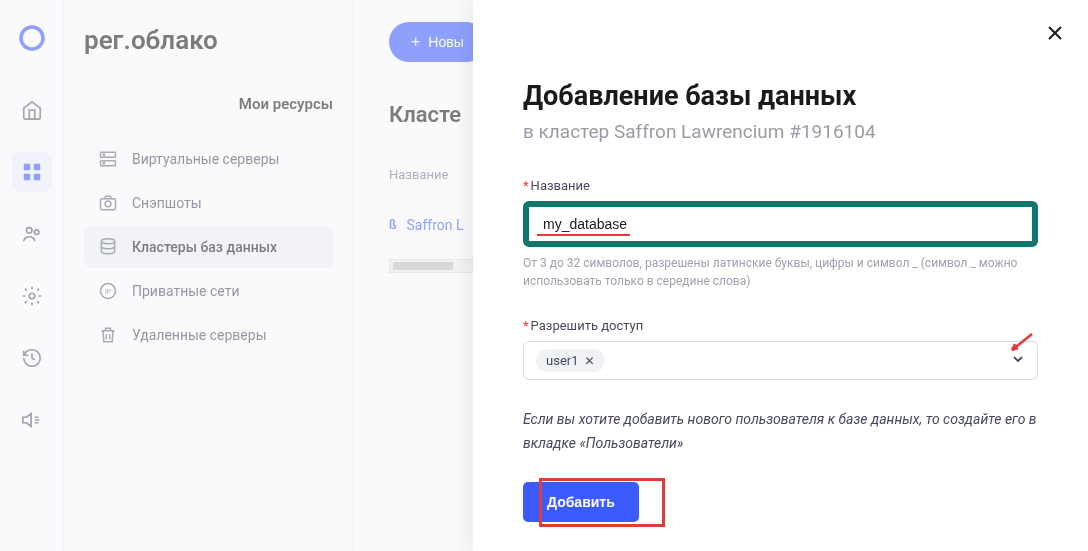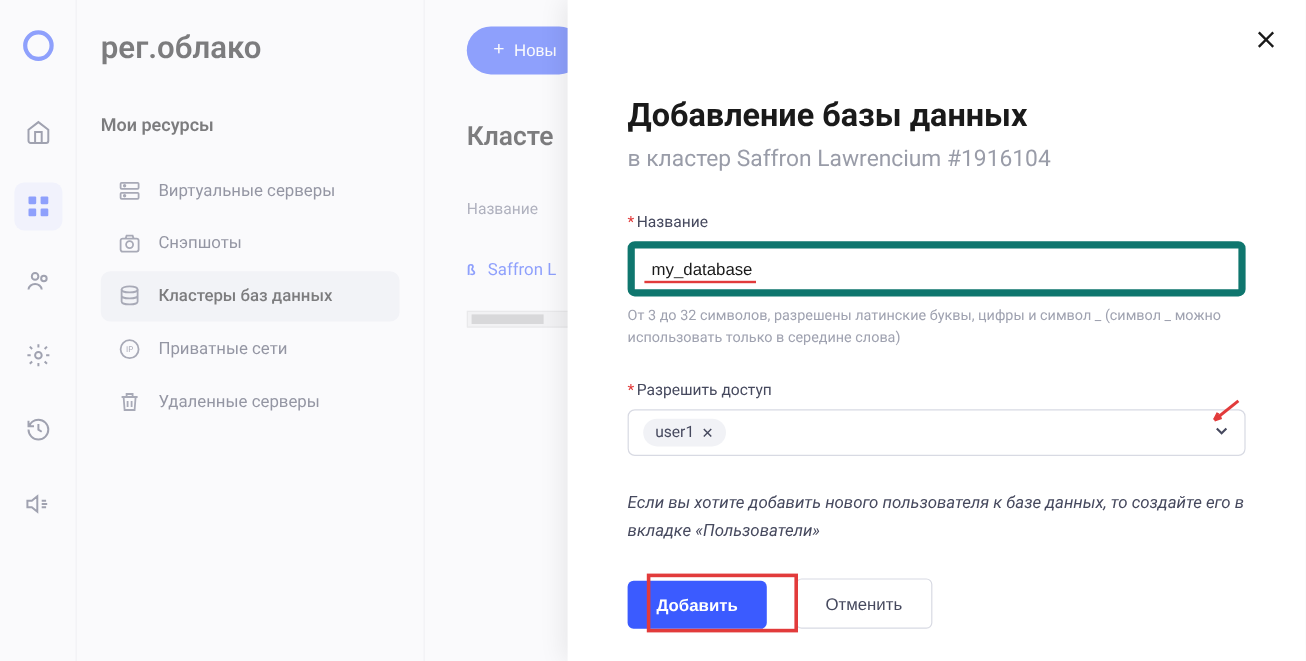--- a/index.html
+++ b/index.html
@@ -46,20 +46,21 @@
     .brand {
       font-size: 26px;
       font-weight: 600;
       margin-bottom: 40px;
       color: #1a1a1a;
     }
     .sidebar-title {
       font-size: 15px;
       font-weight: 600;
       margin-bottom: 25px;
+      text-align: right;
     }
     .sidebar-item {
       display: flex;
       align-items: center;
       gap: 14px;
       padding: 11px 14px;
       border-radius: 8px;
       cursor: pointer;
       font-size: 14px;
       color: #46495e;
@@ -197,21 +198,21 @@
     }
     .chip-x { font-size: 12px; cursor: pointer; }
     .chevron { color: #46495e; cursor: pointer; }
     .info-text {
       font-size: 14px;
       color: #46495e;
       line-height: 1.7;
       margin-bottom: 26px;
       font-style: italic;
     }
-    .btn-row { display: flex; gap: 24px; align-items: flex-end; }
+    .btn-row { display: flex; gap: 0; }
     .btn-primary {
       background: #3b5bff;
       color: #fff;
       border: none;
       padding: 12px 24px;
       font-size: 14px;
       font-weight: 600;
       border-radius: 5px;
       cursor: pointer;
     }
@@ -383,21 +384,20 @@
               <path d="M3 5l4 4 4-4"></path>
             </svg>
         </span>
       </div>
     </div>
 
     <div class="info-text">Если вы хотите добавить нового пользователя к базе данных, то создайте его в вкладке «Пользователи»</div>
 
     <div class="btn-row">
       <button class="btn-primary">Добавить</button>
-      <button class="btn-secondary">Отменить</button>
     </div>
 
     <div class="highlight-box"></div>
     <div class="arrow">
       <svg width="28" height="22" viewBox="0 0 28 22">
           <path d="M26 2 L6 18" stroke="#e23b3b" stroke-width="2.5" fill="none"></path>
           <path d="M6 18 L12 16 M6 18 L9 12" stroke="#e23b3b" stroke-width="2.5" fill="none"></path>
         </svg>
     </div>
   </div>

